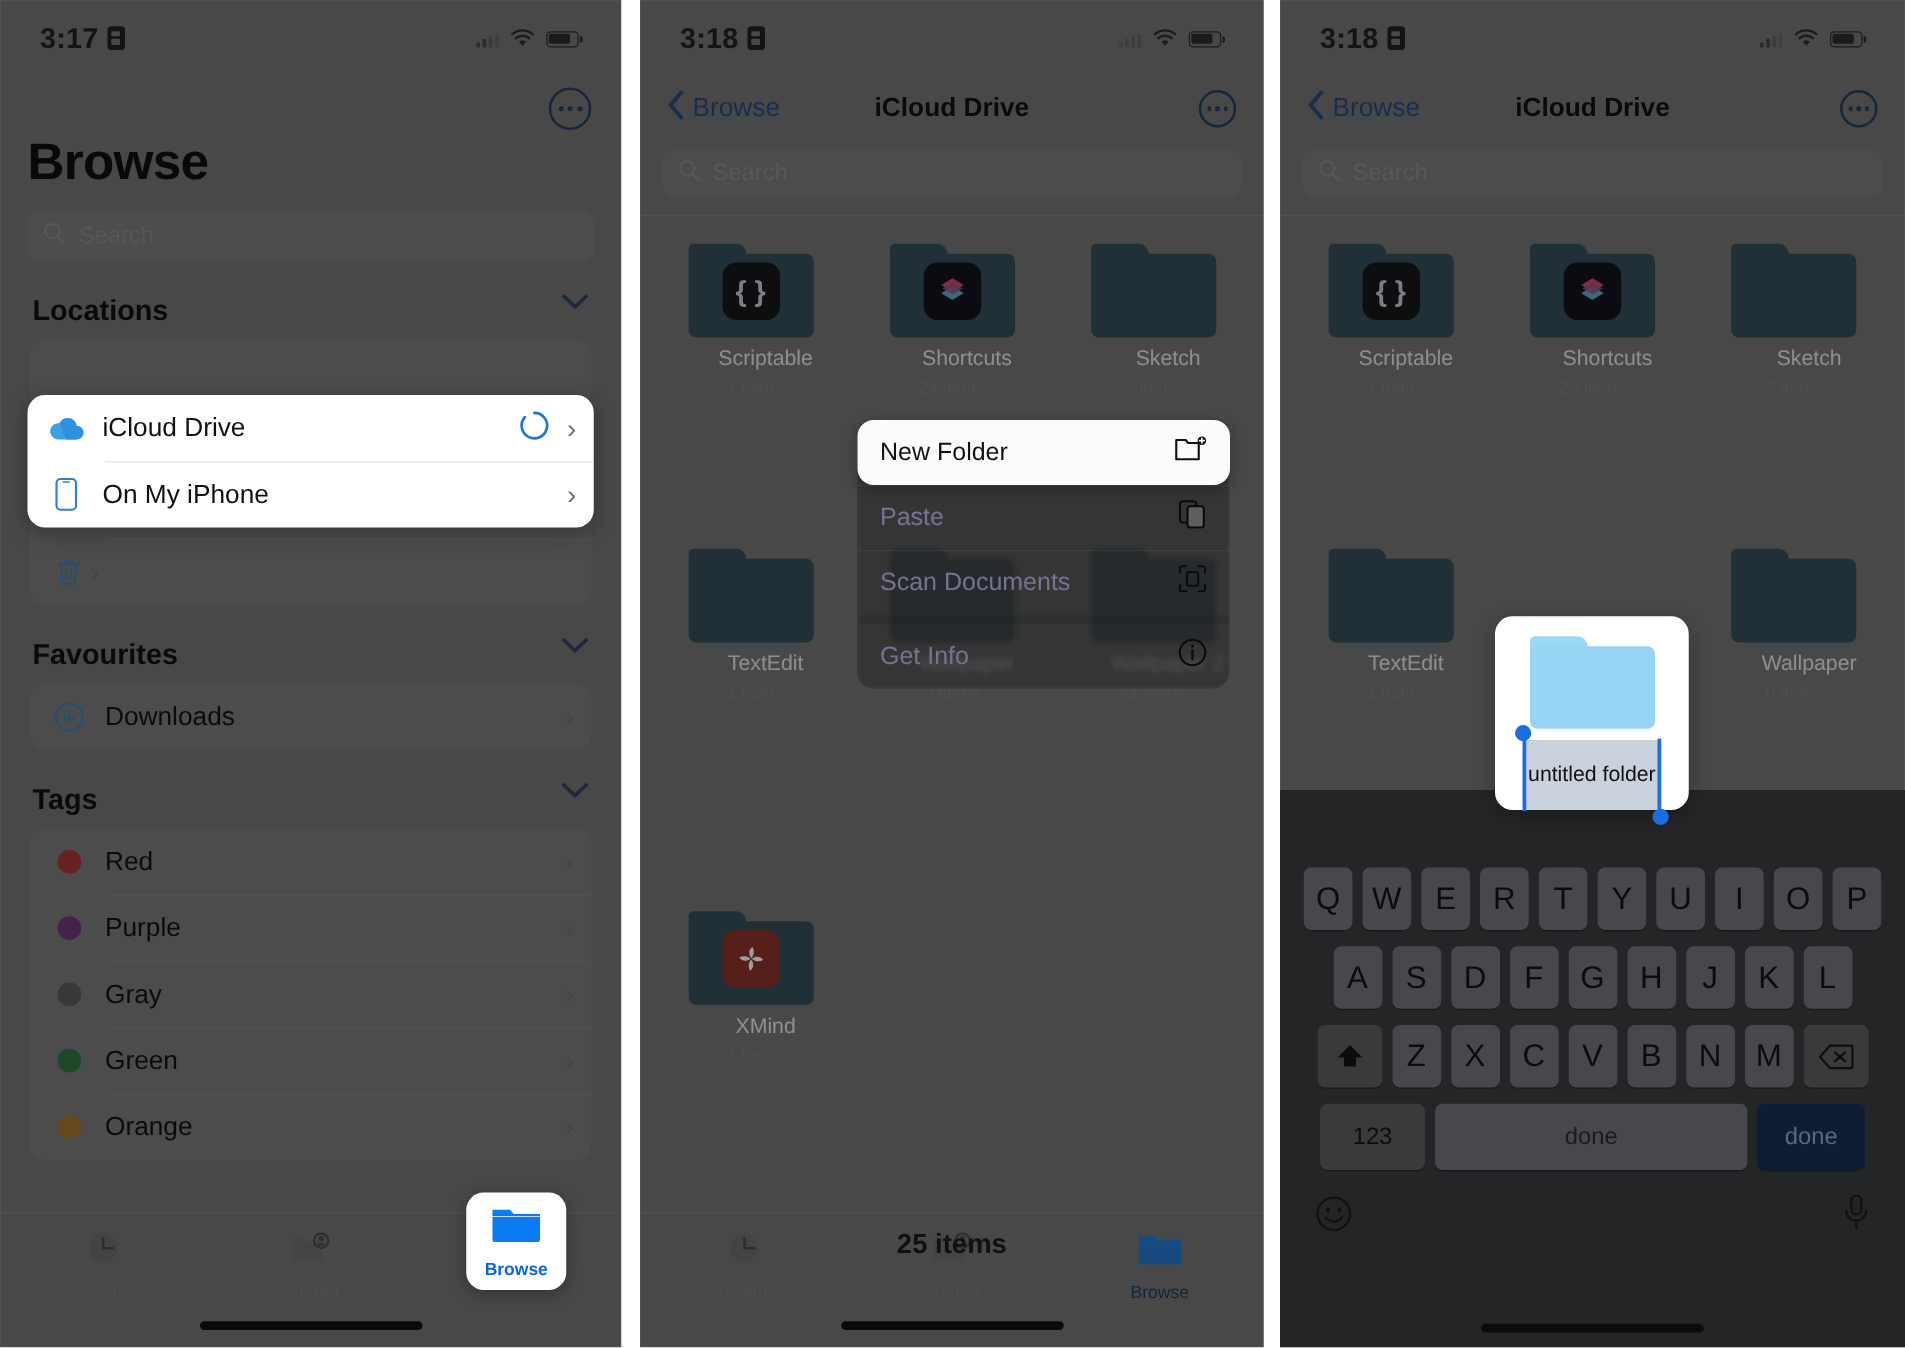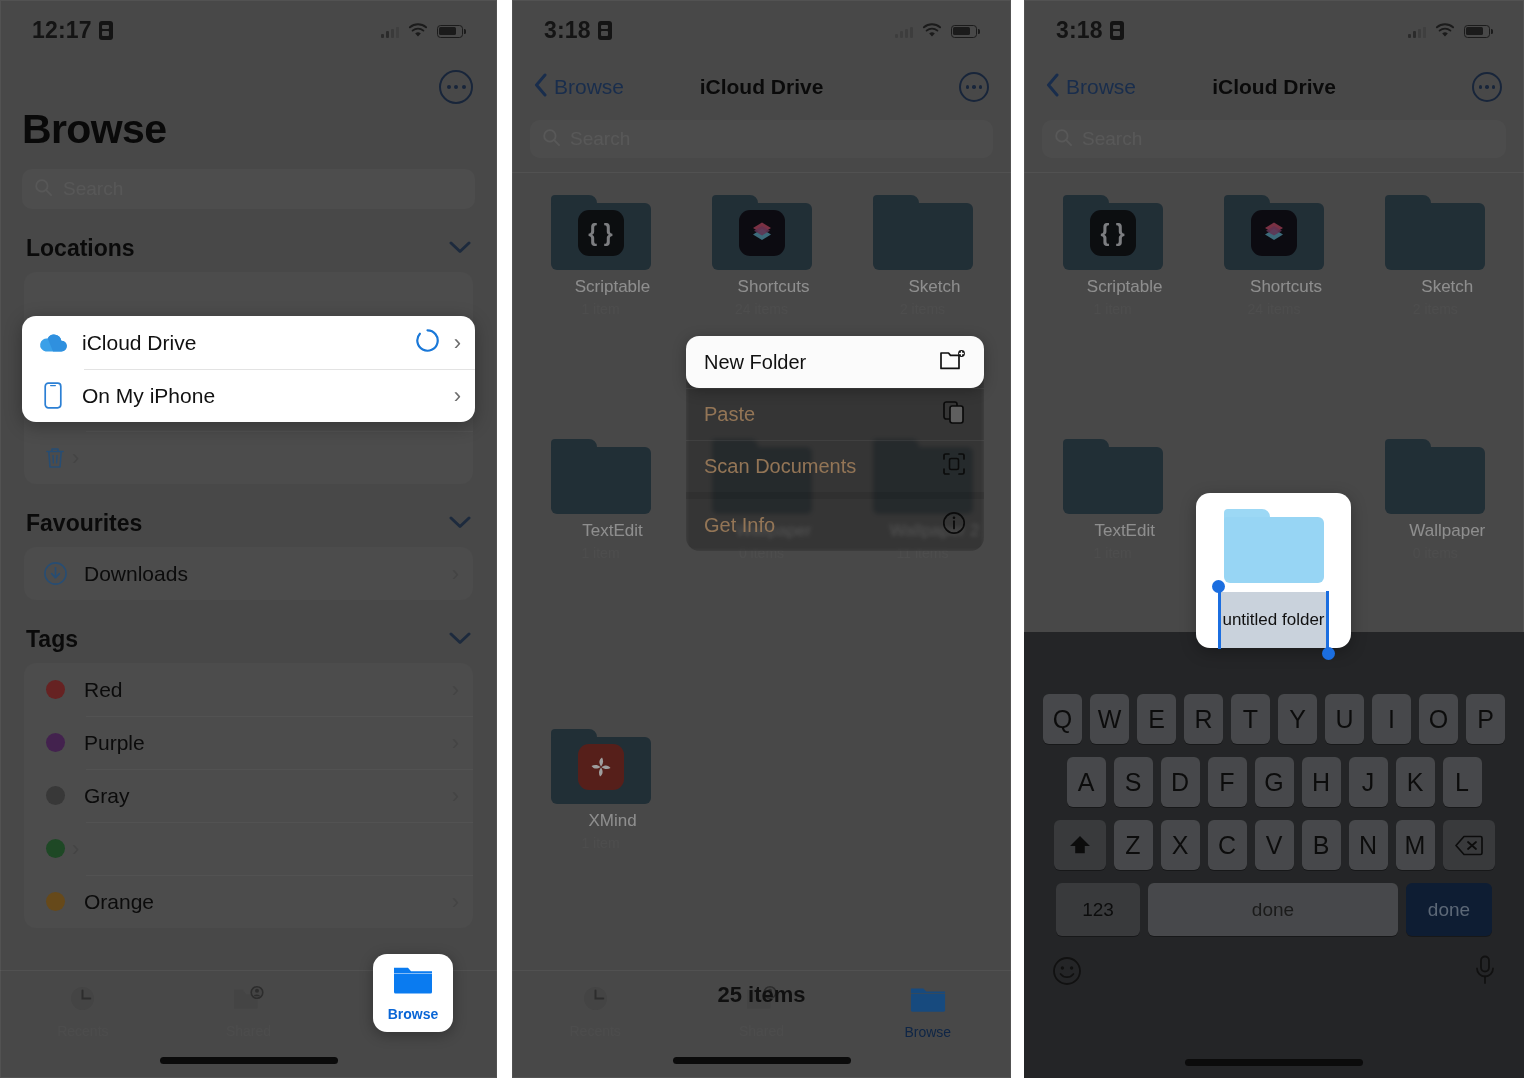--- a/index.html
+++ b/index.html
@@ -83,21 +83,21 @@
   }
   .searchfield{
     margin: 16px 22px 0 22px; height: 40px; border-radius:10px;
     background: rgba(255,255,255,.06);
     display:flex; align-items:center; gap:10px; padding: 0 12px;
   }
   .searchfield .mag{ flex:0 0 auto; }
   .searchfield .ph{ font-size:19px; color:#8d8d8d; }
 
   .sect-head{
-    display:flex; align-items:center; justify-content:space-between;
+    display:flex; align-items:flex-start; justify-content:space-between;
     padding: 26px 26px 10px 26px;
   }
   .sect-head .t{ font-size:23px; font-weight:700; color:#101010; }
   .chev-dn{ color:#27456f; }
 
   .card{
     margin: 0 24px; background: rgba(255,255,255,.045); border-radius: 12px;
     overflow:hidden;
   }
   .row{
@@ -202,21 +202,21 @@
   .ctx{
     position:absolute; left:174px; top:276px; width:298px;
     border-radius:14px; overflow:visible; z-index:8;
   }
   .ctx-sheet{
     background: rgba(120,120,120,.30); border-radius:14px; overflow:hidden;
     backdrop-filter: blur(2px);
   }
   .ctx-item{
     height:52px; display:flex; align-items:center; justify-content:space-between;
-    padding: 0 18px; font-size:20px; color:#fdba74; position:relative;
+    padding: 0 18px; font-size:20px; color:#c4b5fd; position:relative;
   }
   .ctx-item + .ctx-item::after{
     content:""; position:absolute; left:0; right:0; top:0; height:1px;
     background: rgba(255,255,255,.10);
   }
   .ctx-gap{ height:7px; background: rgba(0,0,0,.10); }
   .ctx-hl{
     position:absolute; left:0; top:0; width:298px; height:52px;
     background:#fbfbfb; border-radius:13px; z-index:9;
     display:flex; align-items:center; justify-content:space-between; padding:0 18px;
@@ -285,21 +285,21 @@
 </style>
 </head>
 <body>
 
 <div class="stage">
 
   <div class="panel" id="panel-1">
 
     <div class="statusbar">
       <div class="clock">
-        <span>12:17</span>
+        <span>3:17</span>
         <span class="rec-badge"></span>
       </div>
       <div class="status-right">
         <span class="sig">
             <i></i>
             <i></i>
             <i></i>
             <i></i>
           </span>
         <span class="wifi">
@@ -420,20 +420,21 @@
             <span class="ic">
                 <span class="dot" style="background:#5a5a5a"></span>
               </span>
             <span class="lb">Gray</span>
             <span class="chev">›</span>
           </div>
           <div class="row">
             <span class="ic">
                 <span class="dot" style="background:#1d7b2e"></span>
               </span>
+            <span class="lb">Green</span>
             <span class="chev">›</span>
           </div>
           <div class="row">
             <span class="ic">
                 <span class="dot" style="background:#b5740b"></span>
               </span>
             <span class="lb">Orange</span>
             <span class="chev">›</span>
           </div>
         </div>

